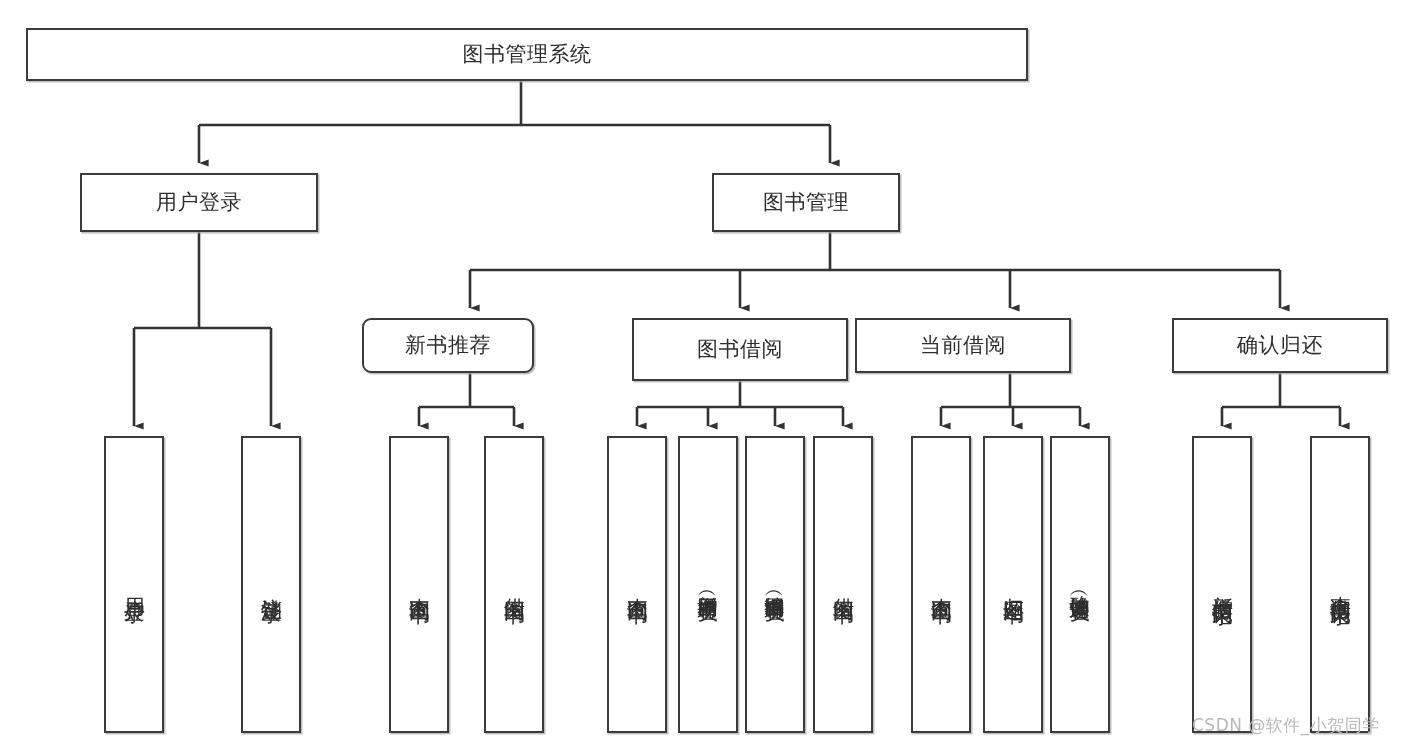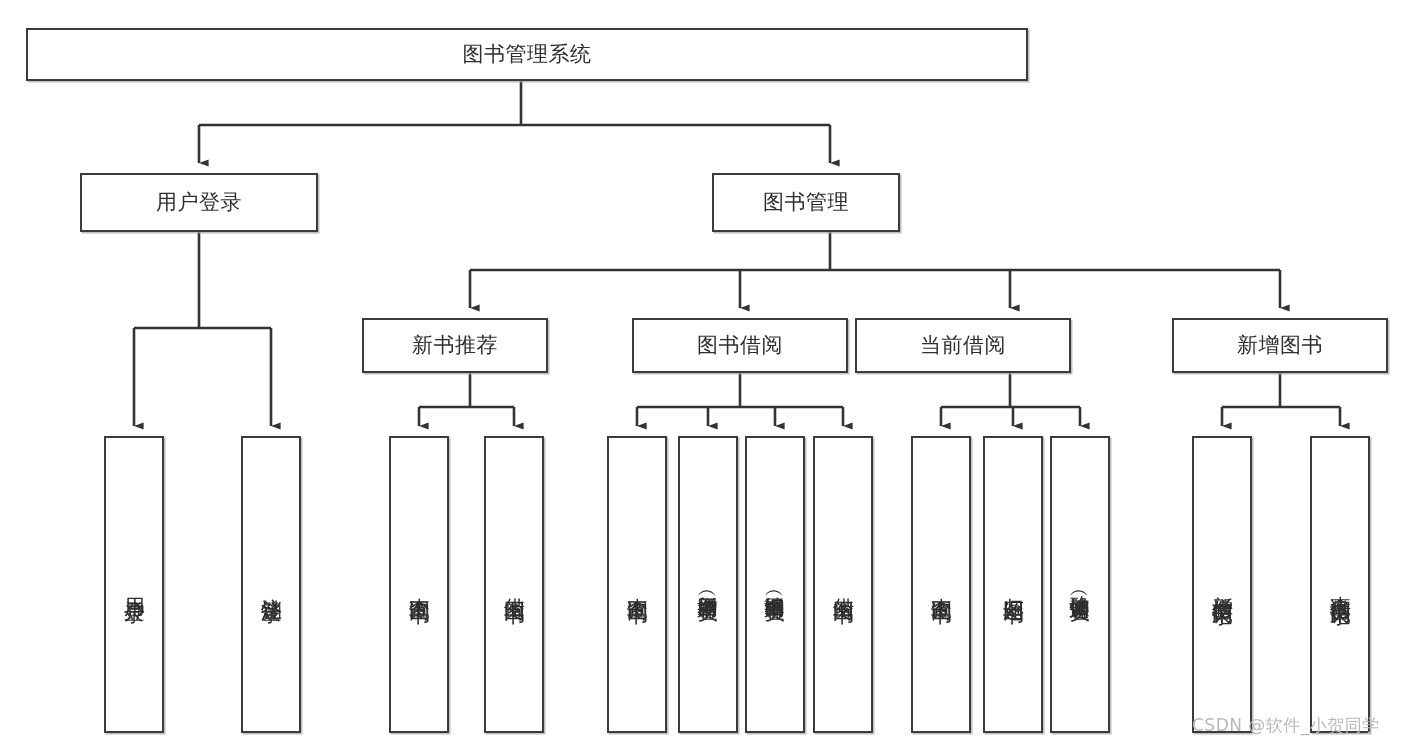--- a/index.html
+++ b/index.html
@@ -130,24 +130,24 @@
       <line x1="1222" y1="407" x2="1222" y2="426" marker-end="url(#arrowhead)"></line>
       <line x1="1340" y1="407" x2="1340" y2="426" marker-end="url(#arrowhead)"></line>
     </g>
   </svg>
 
   <div class="node horizontal" id="node-root" style="left: 20px; top: 28px; width: 1002px; height: 53px; margin-left: 6px;">图书管理系统</div>
 
   <div class="node horizontal" id="node-l2-0" style="left: 80px; top: 173px; width: 238px; height: 59px;">用户登录</div>
   <div class="node horizontal" id="node-l2-1" style="left: 712px; top: 173px; width: 188px; height: 59px;">图书管理</div>
 
-  <div class="node horizontal" id="node-l3-0" style="left: 362px; top: 318px; width: 186px; height: 55px;">新书推荐</div>
-  <div class="node horizontal" id="node-l3-1" style="left: 632px; top: 318px; width: 216px; height: 55px;">图书借阅</div>
+  <div class="node horizontal" id="node-l3-0" style="left: 362px; top: 318px; width: 172px; height: 55px; border-radius: 9px;">新书推荐</div>
+  <div class="node horizontal" id="node-l3-1" style="left: 632px; top: 318px; width: 216px; height: 63px;">图书借阅</div>
   <div class="node horizontal" id="node-l3-2" style="left: 855px; top: 318px; width: 216px; height: 55px;">当前借阅</div>
-  <div class="node horizontal" id="node-l3-3" style="left: 1172px; top: 318px; width: 216px; height: 55px;">新增图书</div>
+  <div class="node horizontal" id="node-l3-3" style="left: 1172px; top: 318px; width: 216px; height: 55px;">确认归还</div>
 
   <div class="node vertical" id="node-leaf-0" style="left: 104px; top: 436px; width: 60px; height: 297px;">
     <span class="vtext">用户登录</span>
   </div>
   <div class="node vertical" id="node-leaf-1" style="left: 241px; top: 436px; width: 60px; height: 297px;">
     <span class="vtext">注销登录</span>
   </div>
   <div class="node vertical" id="node-leaf-2" style="left: 389px; top: 436px; width: 60px; height: 297px;">
     <span class="vtext">查询图书</span>
   </div>

